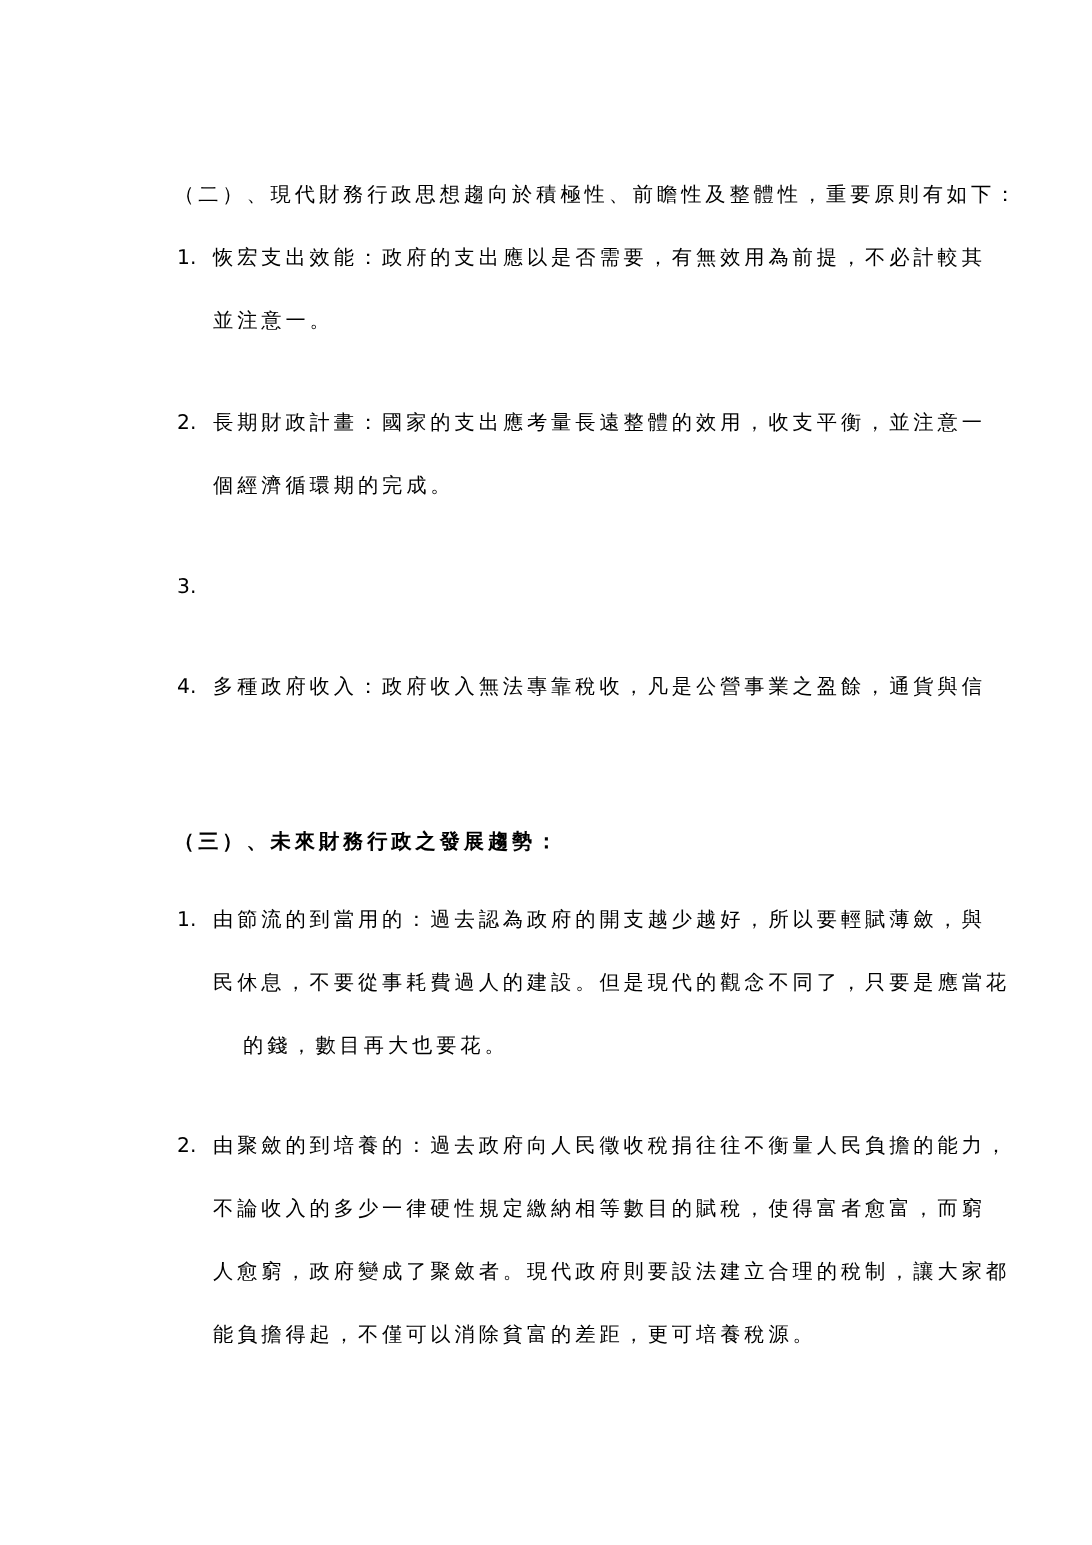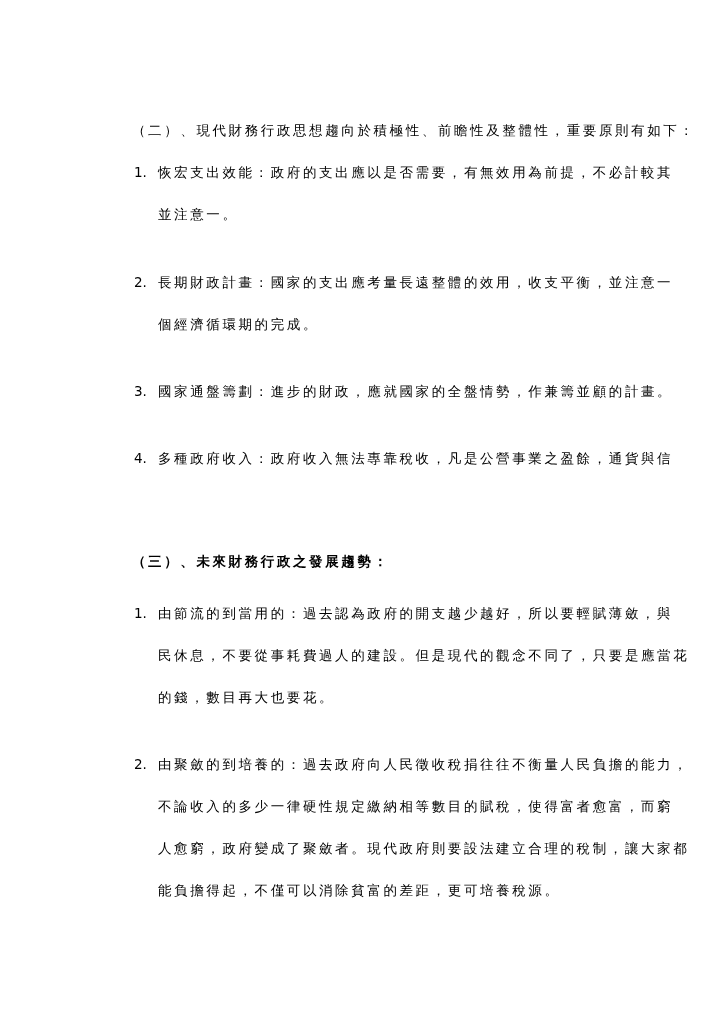--- a/index.html
+++ b/index.html
@@ -10,21 +10,21 @@
     body {
       width: 728px;
       height: 1030px;
       position: relative;
       overflow: hidden;
       font-family: "DejaVu Sans", "Liberation Sans", sans-serif;
       color: #000000;
     }
     .page {
       position: absolute;
-      left: 16px;
+      left: 0;
       top: 0;
       width: 712px;
       height: 1030px;
     }
     .line {
       position: absolute;
       font-size: 13.5px;
       letter-spacing: 2.6px;
       white-space: nowrap;
       line-height: 18px;
@@ -42,31 +42,30 @@
 
   <div class="line num" style="top:163px;">1.</div>
   <div class="line text" style="top:163px;">恢宏支出效能：政府的支出應以是否需要，有無效用為前提，不必計較其</div>
   <div class="line text" style="top:205px;">並注意一。</div>
 
   <div class="line num" style="top:273px;">2.</div>
   <div class="line text" style="top:273px;">長期財政計畫：國家的支出應考量長遠整體的效用，收支平衡，並注意一</div>
   <div class="line text" style="top:315px;">個經濟循環期的完成。</div>
 
   <div class="line num" style="top:382px;">3.</div>
-  <div class="line text" style="top:382px;">國家通盤籌劃：進步的財政，應就國家的全盤情勢，作兼籌並顧的計畫。</div>
 
   <div class="line num" style="top:449px;">4.</div>
   <div class="line text" style="top:449px;">多種政府收入：政府收入無法專靠稅收，凡是公營事業之盈餘，通貨與信</div>
 
   <div class="line heading" style="top:552px;font-weight:bold;">（三）、未來財務行政之發展趨勢：</div>
 
   <div class="line num" style="top:604px;">1.</div>
   <div class="line text" style="top:604px;">由節流的到當用的：過去認為政府的開支越少越好，所以要輕賦薄斂，與</div>
   <div class="line text" style="top:646px;">民休息，不要從事耗費過人的建設。但是現代的觀念不同了，只要是應當花</div>
-  <div class="line text" style="top:688px;">的錢，數目再大也要花。</div>
+  <div class="line text" style="top:688px;margin-left:20px;">的錢，數目再大也要花。</div>
 
   <div class="line num" style="top:755px;">2.</div>
   <div class="line text" style="top:755px;">由聚斂的到培養的：過去政府向人民徵收稅捐往往不衡量人民負擔的能力，</div>
   <div class="line text" style="top:797px;">不論收入的多少一律硬性規定繳納相等數目的賦稅，使得富者愈富，而窮</div>
   <div class="line text" style="top:839px;">人愈窮，政府變成了聚斂者。現代政府則要設法建立合理的稅制，讓大家都</div>
   <div class="line text" style="top:881px;">能負擔得起，不僅可以消除貧富的差距，更可培養稅源。</div>
 
 </div>
 
 </body></html>

